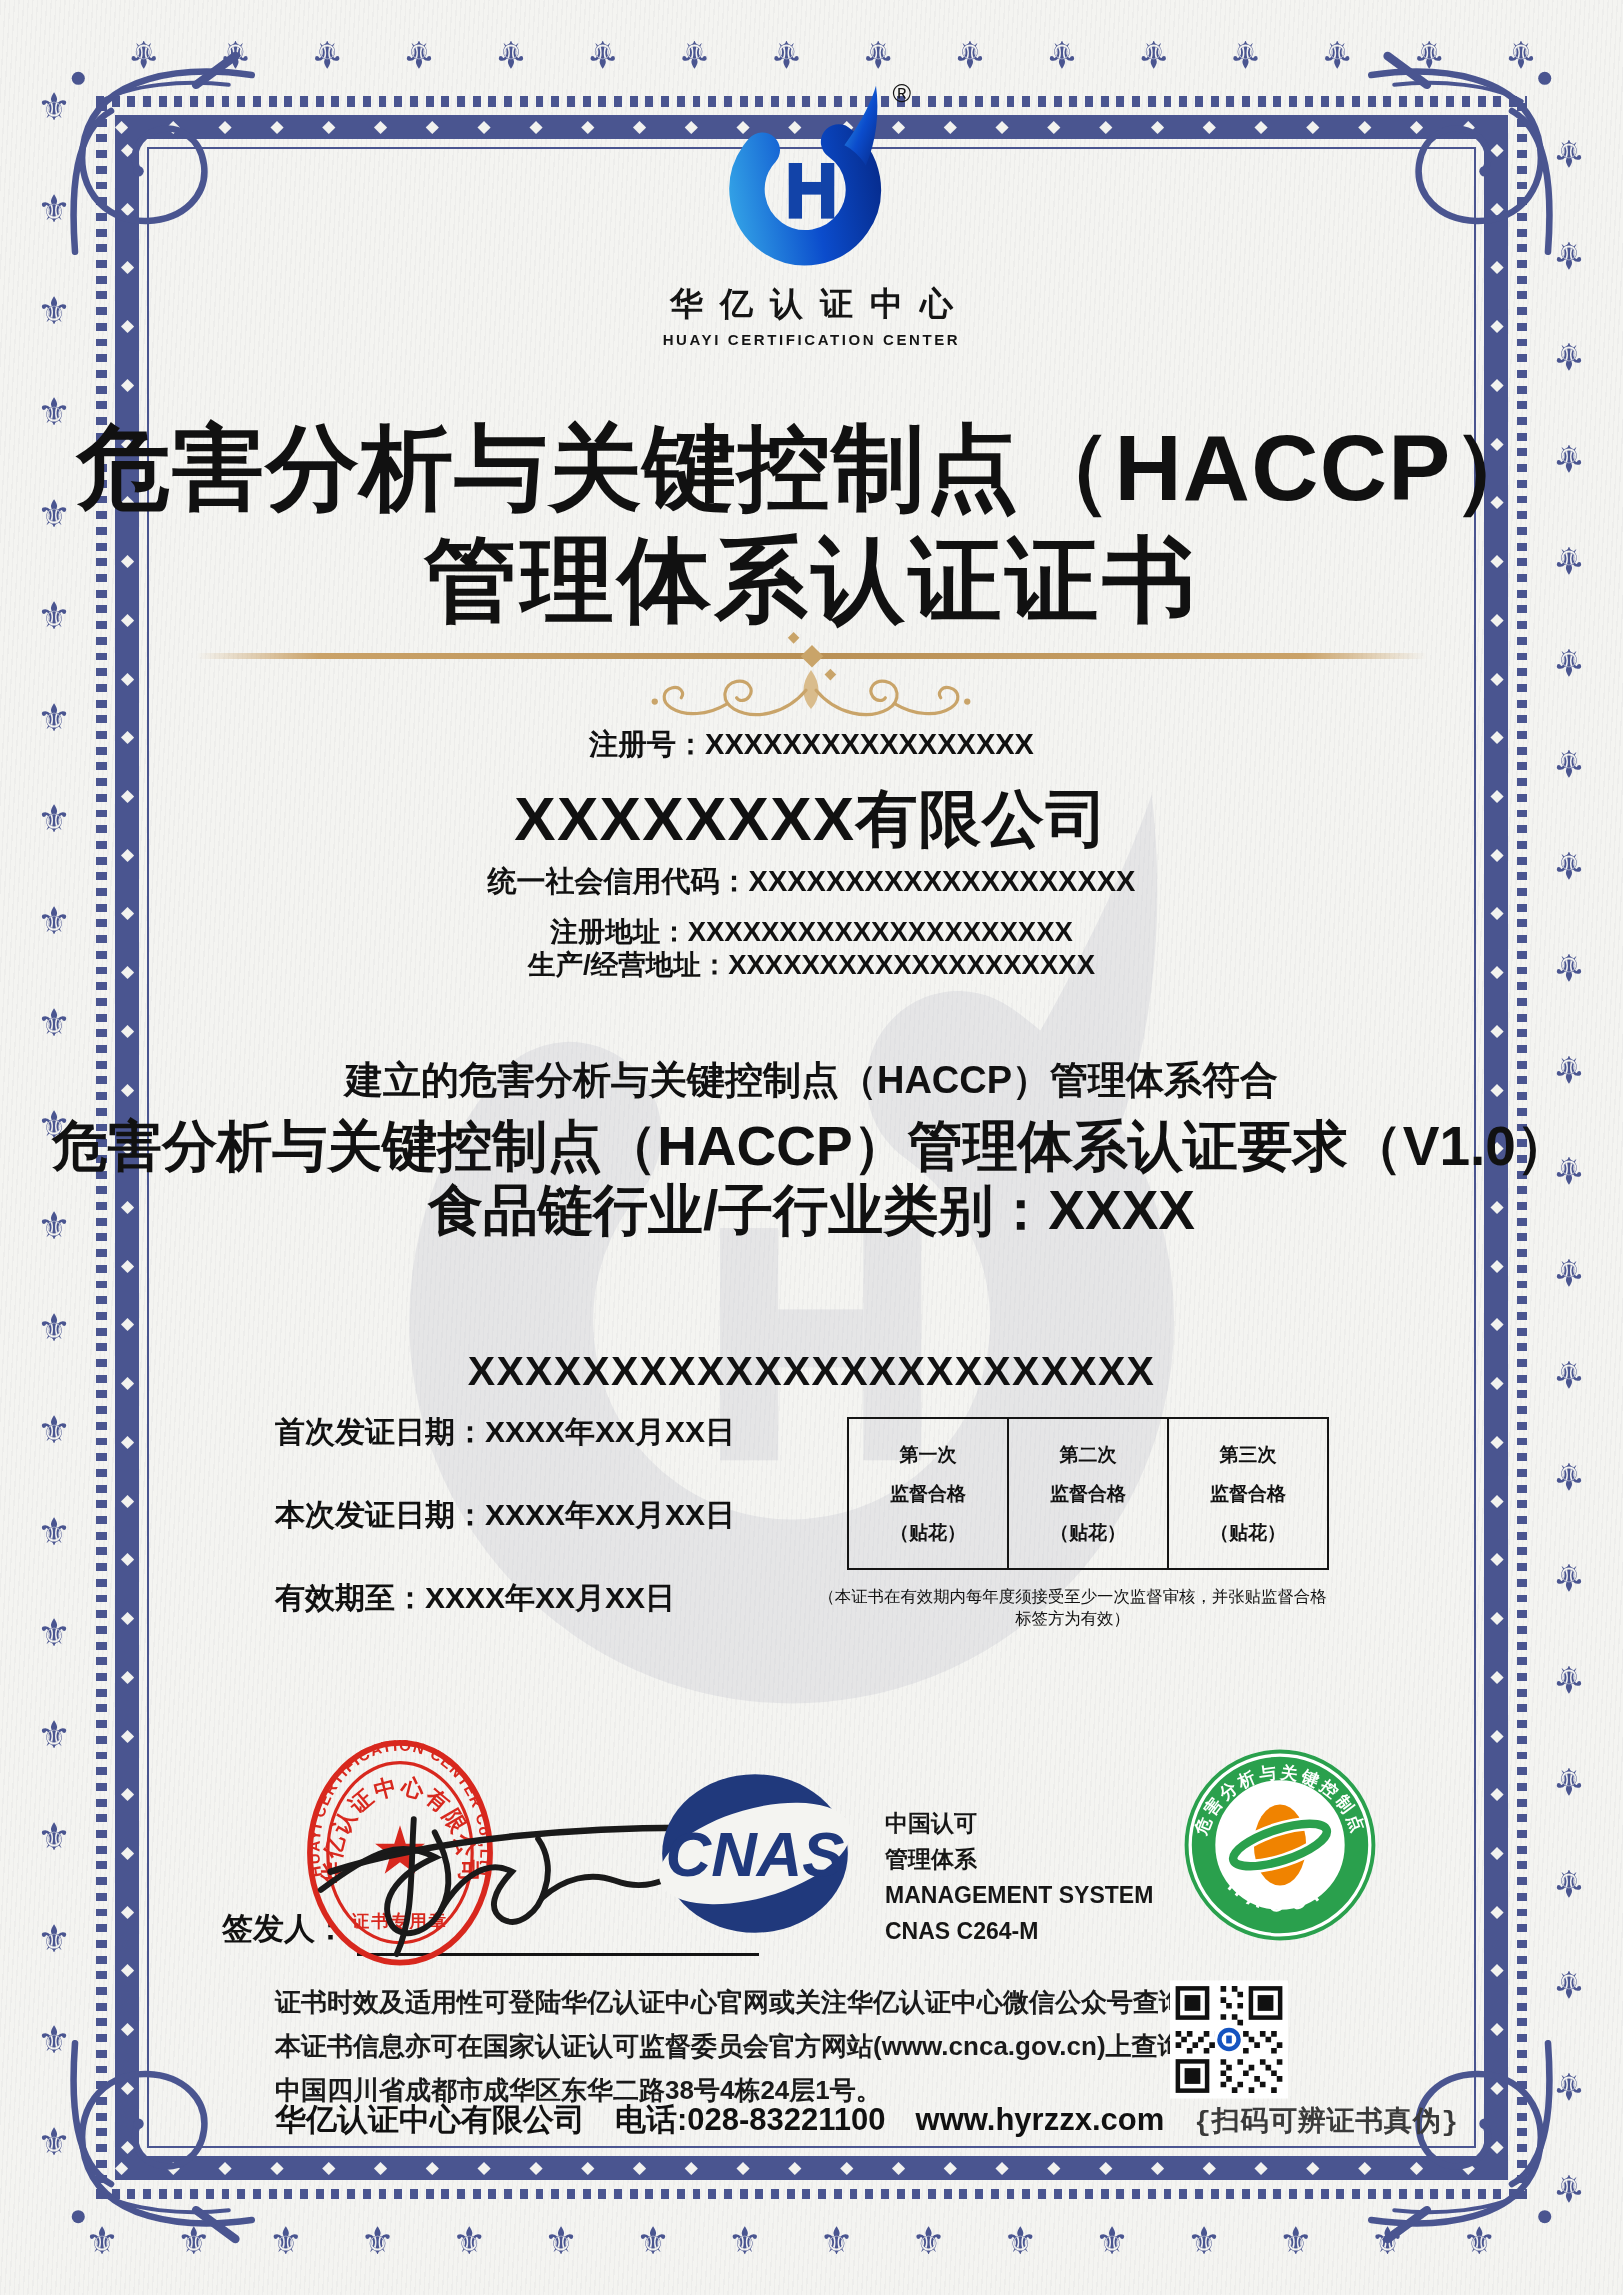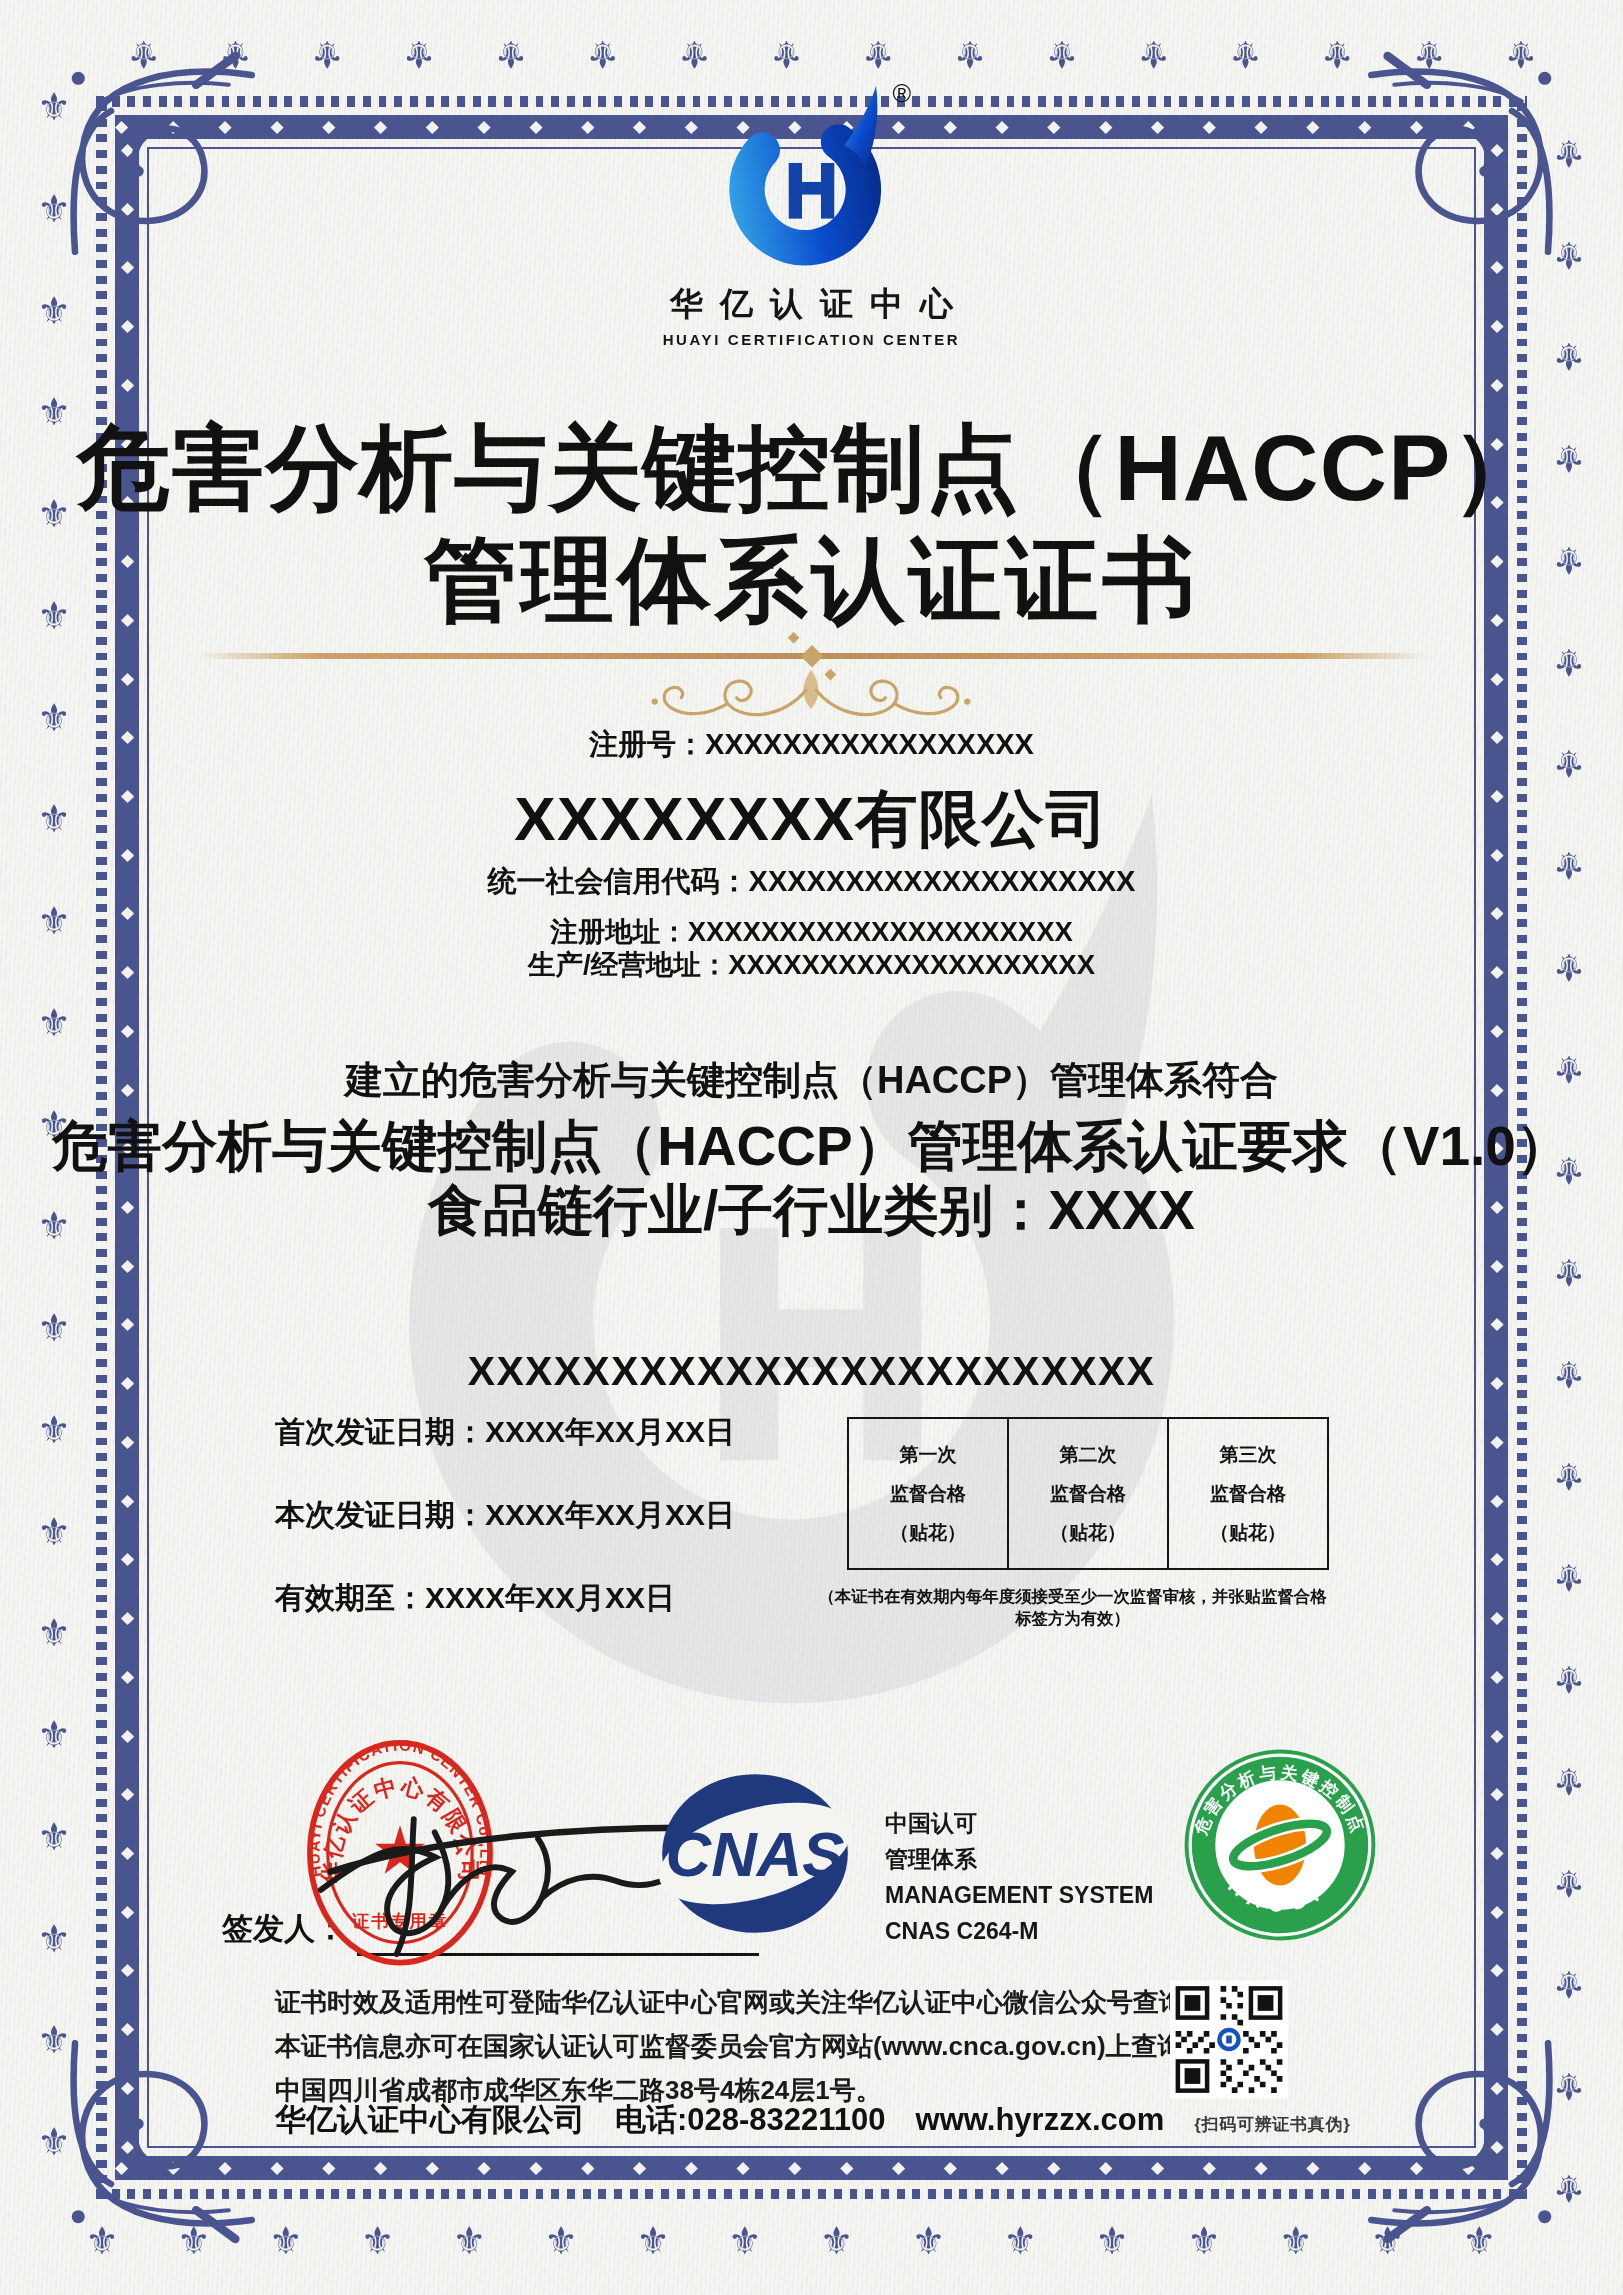--- a/index.html
+++ b/index.html
@@ -64,33 +64,33 @@
   .conform-line{top:1055px;font-size:38px;font-weight:800;}
   .standard-line{top:1110px;font-size:55px;font-weight:900;white-space:nowrap;}
   .industry-line{top:1174px;font-size:55px;font-weight:900;}
   .scope-title{top:1293px;font-size:37px;font-weight:800;}
   .scope-value{top:1348px;font-size:41px;font-weight:800;letter-spacing:1.3px;}
   .dates-block{left:275px;top:1412px;display:grid;row-gap:42px;font-size:30px;font-weight:800;}
   .date-row{white-space:nowrap;}
   .sup-table{left:847px;top:1417px;width:478px;height:149px;border:2.6px solid #141414;display:flex;background:rgba(255,255,255,0.0);}
   .sup-cell{flex:1;display:flex;flex-direction:column;justify-content:center;align-items:center;gap:13px;font-size:19px;font-weight:700;}
   .sup-cell + .sup-cell{border-left:2.6px solid #141414;}
-  .sup-note{left:811px;top:1586px;width:523px;text-align:center;font-size:16.4px;font-weight:700;}
+  .sup-note{left:811px;top:1586px;width:523px;text-align:center;font-size:16.4px;font-weight:400;}
   .issuer-label{left:222px;top:1908px;font-size:31px;font-weight:800;}
   .issuer-line{left:357px;top:1953px;width:402px;height:2.6px;background:#141414;}
   .seal-svg{left:301px;top:1728px;width:198px;height:243px;}
   .sig-svg{left:275px;top:1759px;width:504px;height:203px;}
   .cnas-svg{left:656px;top:1768px;width:198px;height:171px;}
   .cnas-text{left:885px;top:1805px;font-size:23px;font-weight:800;line-height:36px;color:#161616;white-space:nowrap;}
   .haccp-svg{left:1182px;top:1747px;width:196px;height:196px;}
   .footer-block{left:275px;top:1980px;width:890px;font-size:26px;font-weight:700;line-height:44px;color:#1a1a1a;white-space:nowrap;}
   .qr-svg{left:1170px;top:1980px;width:118px;height:119px;}
   .bottom-row{left:275px;top:2099px;display:flex;align-items:baseline;gap:30px;white-space:nowrap;}
   .bottom-strong{font-size:31px;font-weight:900;}
-  .qr-note{font-size:17px;font-weight:600;color:#3a3a3a;letter-spacing:0.7px;}
+  .qr-note{font-size:28px;font-weight:600;color:#3a3a3a;letter-spacing:0.7px;font-family:Liberation Mono, monospace;}
 </style>
 </head>
 <body>
 
 <div class="page">
 
   <div class="fleur fleur-h fleur-top"></div>
   <div class="fleur fleur-h fleur-bottom"></div>
   <div class="fleur fleur-v fleur-left"></div>
   <div class="fleur fleur-v fleur-right"></div>

